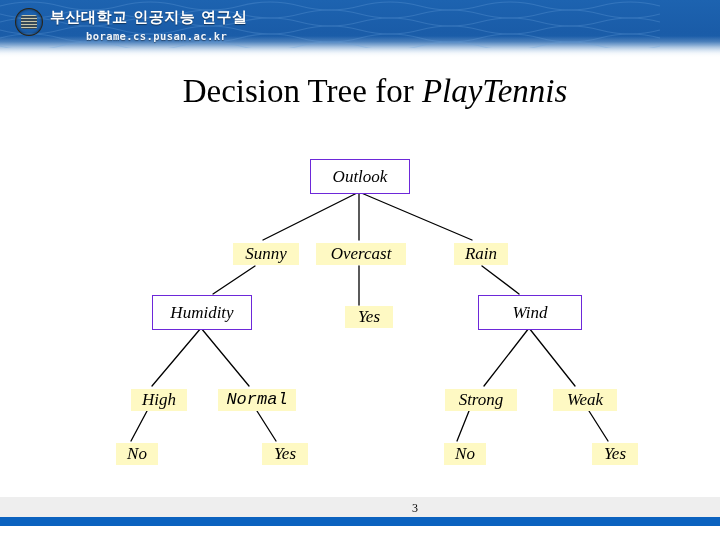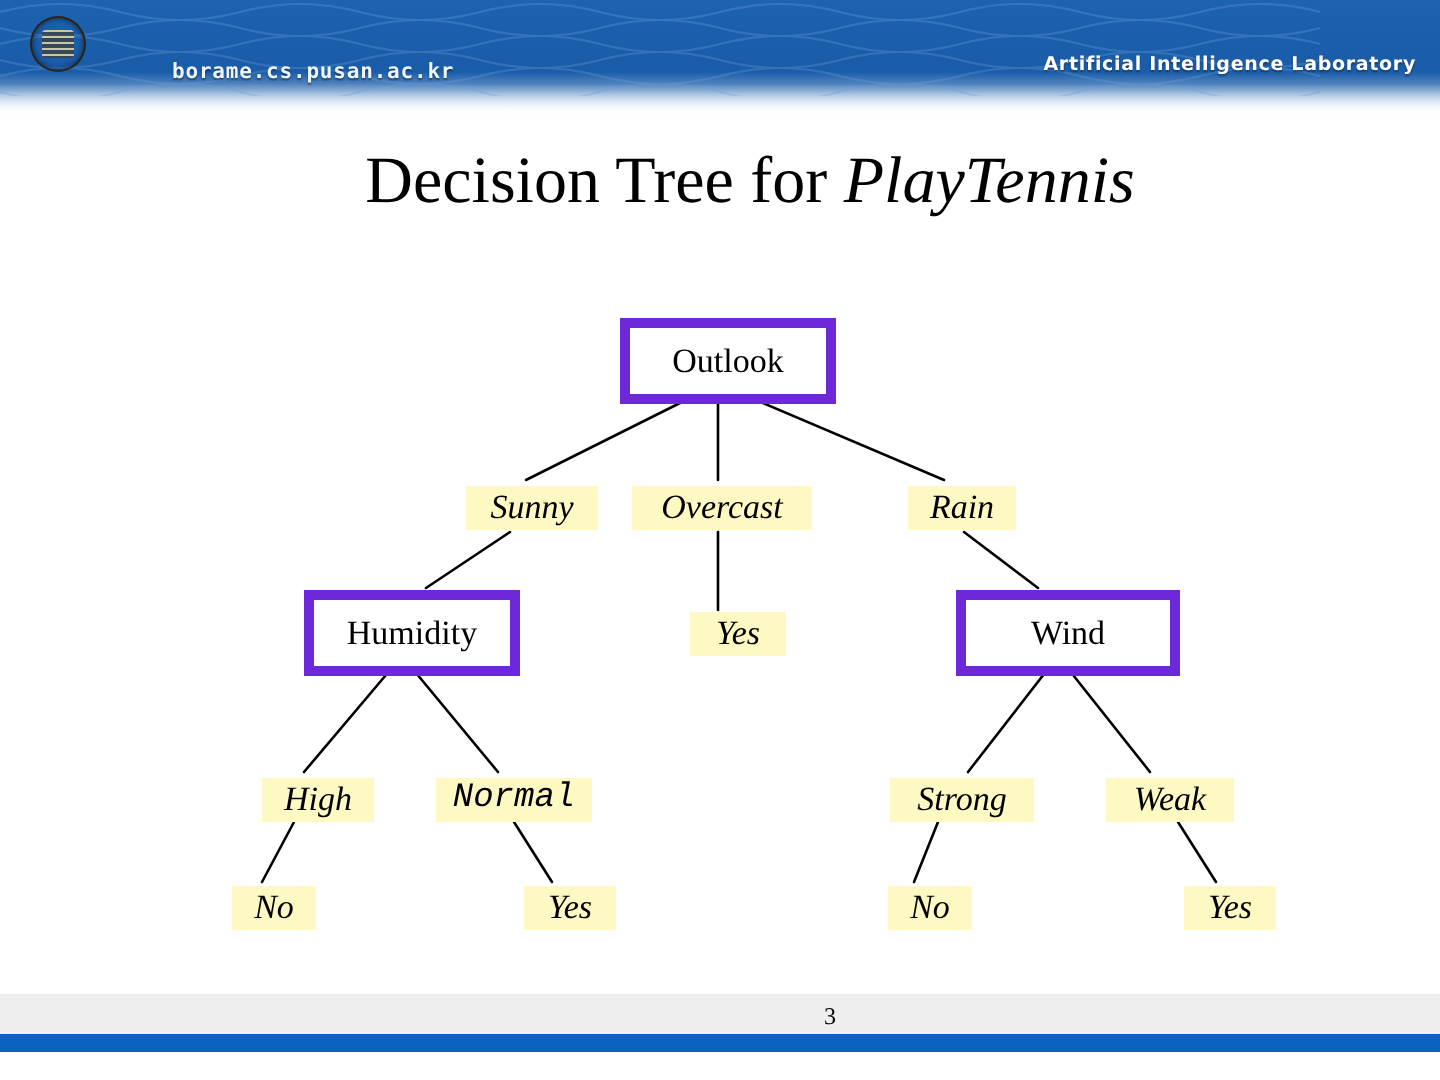--- a/index.html
+++ b/index.html
@@ -107,22 +107,23 @@
 
   
   #tree-canvas {
     position: absolute;
     left: 0; top: 0;
     width: 720px; height: 540px;
   }
 
   .node-box {
     position: absolute;
-    border: 5px solid #6d28d9;
+    border: 1px solid #6d28d9;
     background: #ffffff;
+    font-style: italic;
     font-size: 17px;
     color: #000000;
     display: flex;
     align-items: center;
     justify-content: center;
     white-space: nowrap;
   }
   .edge-label, .leaf-label {
     position: absolute;
     font-style: italic;
@@ -176,22 +177,22 @@
       <path d="M0 30 q30 8 60 0 t60 0 t60 0 t60 0 t60 0 t60 0 t60 0 t60 0 t60 0 t60 0 t60 0"></path>
       <path d="M0 38 q30 -8 60 0 t60 0 t60 0 t60 0 t60 0 t60 0 t60 0 t60 0 t60 0 t60 0 t60 0"></path>
       <path d="M0 46 q30 8 60 0 t60 0 t60 0 t60 0 t60 0 t60 0 t60 0 t60 0 t60 0 t60 0 t60 0"></path>
     </g>
   </svg>
 
   <div id="header-logo">
     <div id="header-logo-inner"></div>
   </div>
 
+  <div id="header-org-name">부산대학교 인공지능 연구실</div>
   <div id="header-org-url">borame.cs.pusan.ac.kr</div>
-  <div id="header-lab-name">Artificial Intelligence Laboratory</div>
 </div>
 
 <div id="slide-title">
   <span>Decision Tree for </span><span class="em">PlayTennis</span>
 </div>
 
 <svg id="tree-canvas" viewBox="0 0 720 540" preserveAspectRatio="none">
   <g id="edge-group" stroke="#000000" stroke-width="1.3" stroke-linecap="round">
       <line x1="359" y1="192" x2="263" y2="240"></line>
       <line x1="359" y1="192" x2="359" y2="240"></line>

